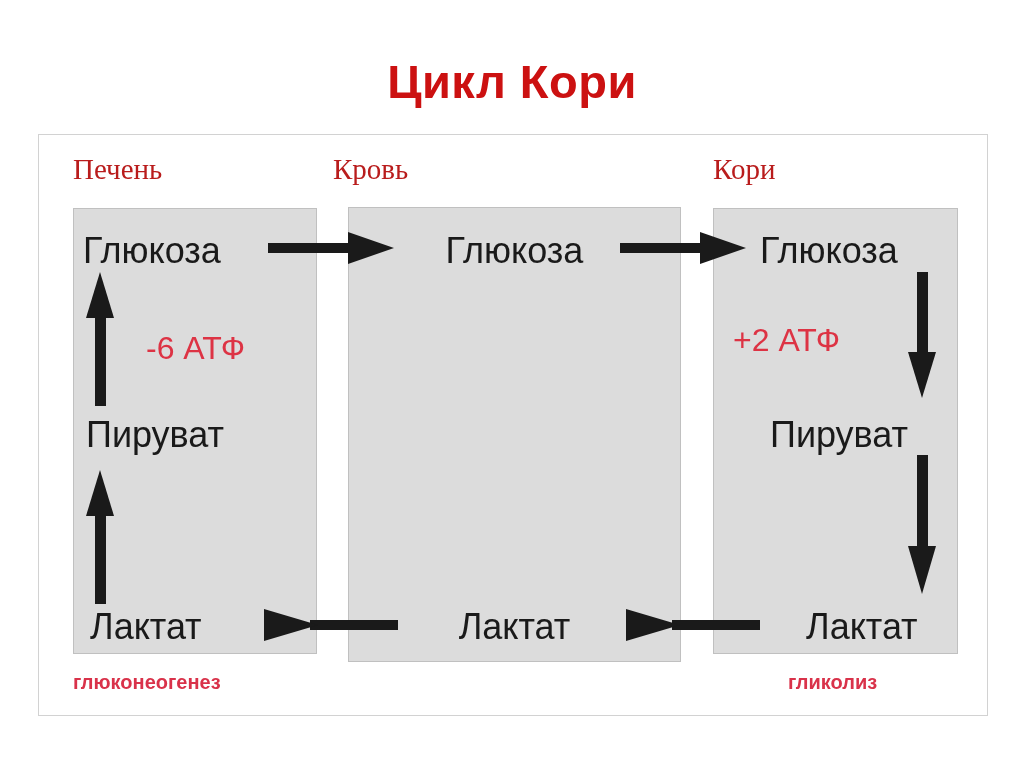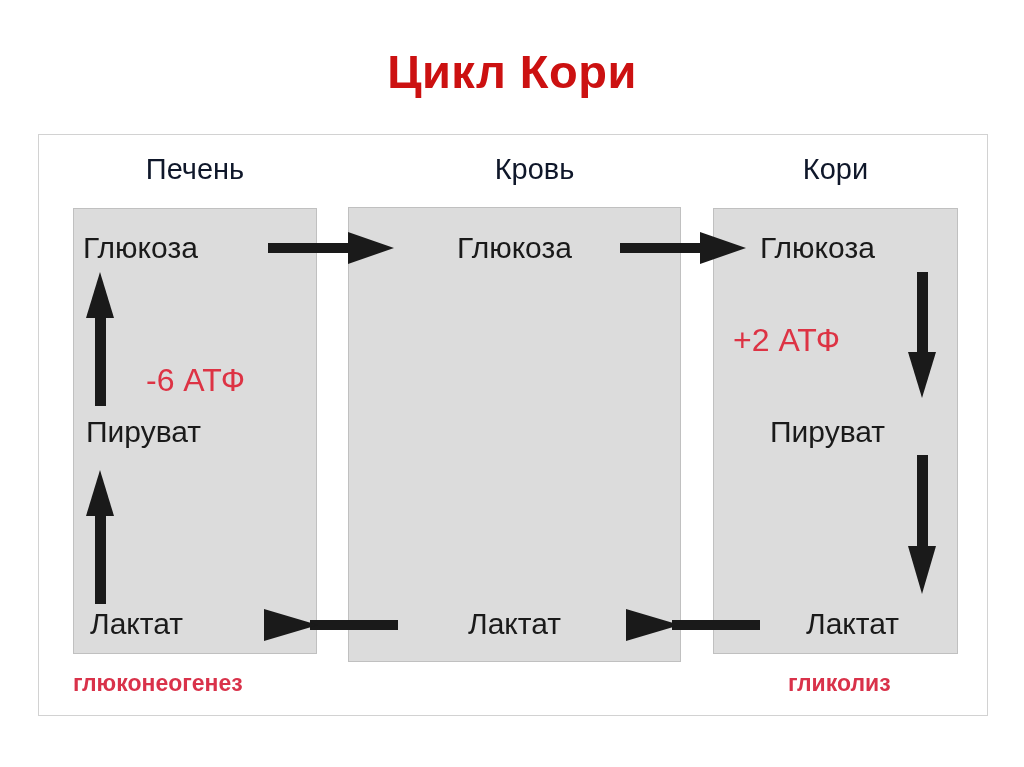--- a/index.html
+++ b/index.html
@@ -12,21 +12,21 @@
     height: 767px;
     font-family: "Liberation Sans", sans-serif;
     position: relative;
     overflow: hidden;
   }
 
   
   #title {
     position: absolute;
     left: 0;
-    top: 48px;
+    top: 58px;
     width: 1024px;
     text-align: center;
     font-size: 47px;
     font-weight: bold;
     color: #cc1111;
     letter-spacing: 0.5px;
     line-height: 1;
   }
 
   
@@ -39,44 +39,45 @@
     border: 1px solid #d2d2d2;
     box-sizing: border-box;
     background: #ffffff;
   }
 
   
   .col-header {
     position: absolute;
     top: 155px;
     font-size: 29px;
-    color: #0f172a;
-    text-align: center;
-    line-height: 1;
-    white-space: nowrap;
+    color: #b91c1c;
+    text-align: left;
+    line-height: 1;
+    white-space: nowrap;
+    font-family: Liberation Serif, serif;
   }
   #header-liver  { left: 73px;  width: 244px; }
-  #header-blood  { left: 368px; width: 333px; }
+  #header-blood  { left: 333px; width: 333px; }
   #header-muscle { left: 713px; width: 245px; }
 
   
   .panel {
     position: absolute;
     background: #dcdcdc;
     border: 1px solid #c0c0c0;
     box-sizing: border-box;
   }
   #panel-liver  { left: 73px;  top: 208px; width: 244px; height: 446px; }
   #panel-blood  { left: 348px; top: 207px; width: 333px; height: 455px; }
   #panel-muscle { left: 713px; top: 208px; width: 245px; height: 446px; }
 
   
   .metabolite {
     position: absolute;
-    font-size: 30px;
+    font-size: 36px;
     color: #1a1a1a;
     line-height: 1;
     white-space: nowrap;
     text-align: center;
   }
 
   
   #glucose-liver  { left: 83px;  top: 233px; width: 180px; text-align: left; }
   #glucose-blood  { left: 348px; top: 233px; width: 333px; }
   #glucose-muscle { left: 760px; top: 233px; width: 180px; text-align: left; }
@@ -91,28 +92,28 @@
   #lactate-muscle { left: 806px; top: 609px; width: 180px; text-align: left; }
 
   
   .atp {
     position: absolute;
     font-size: 32px;
     color: #dd3344;
     line-height: 1;
     white-space: nowrap;
   }
-  #atp-liver  { left: 146px; top: 332px; margin-top: 32px; }
+  #atp-liver  { left: 146px; top: 332px; }
   #atp-muscle { left: 733px; top: 324px; }
 
   
   .caption {
     position: absolute;
     top: 672px;
-    font-size: 23px;
+    font-size: 20px;
     font-weight: bold;
     color: #d9324a;
     line-height: 1;
     white-space: nowrap;
   }
   #caption-gluconeogenesis { left: 73px; }
   #caption-glycolysis      { left: 788px; }
 
   
   #arrow-layer {

